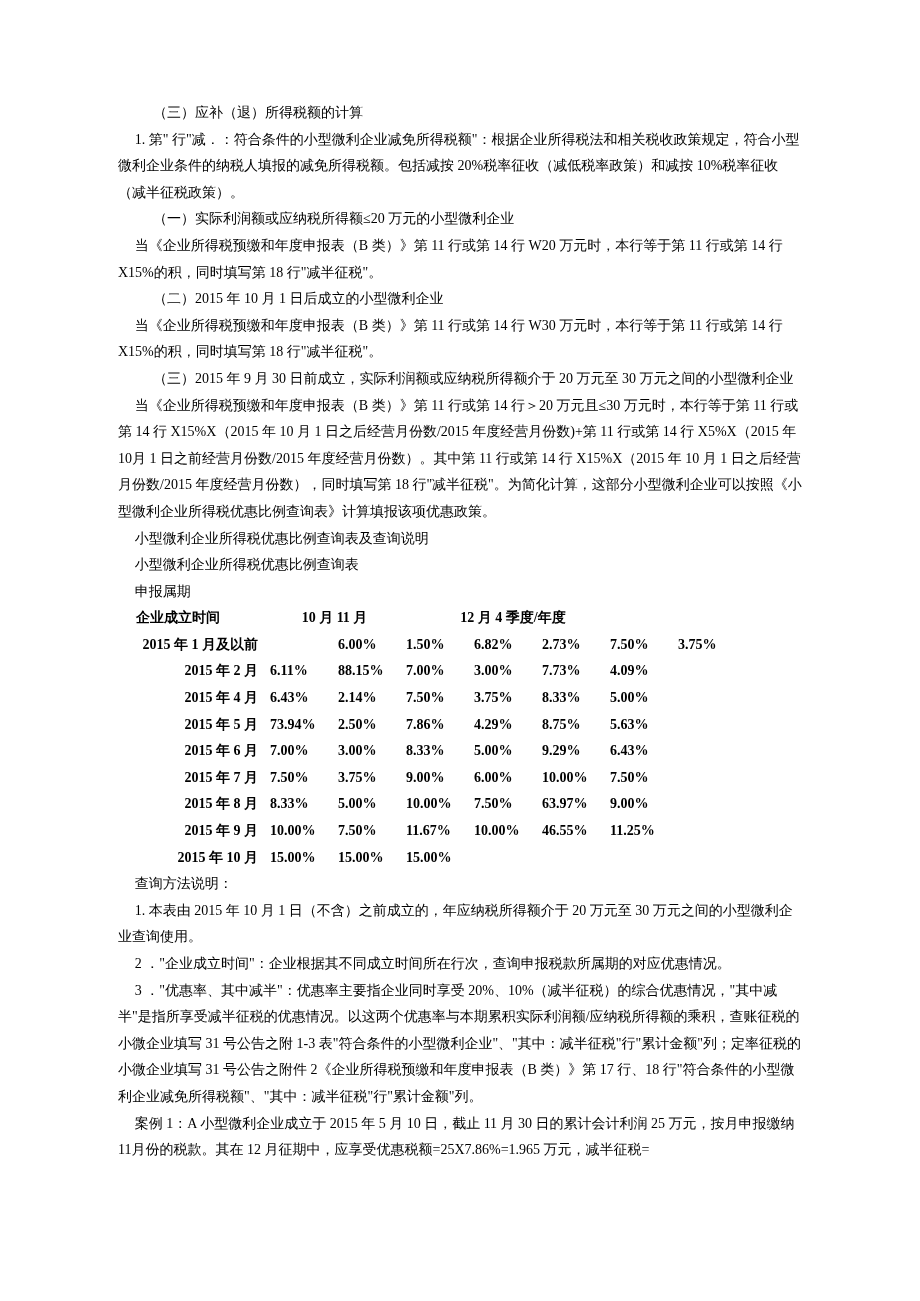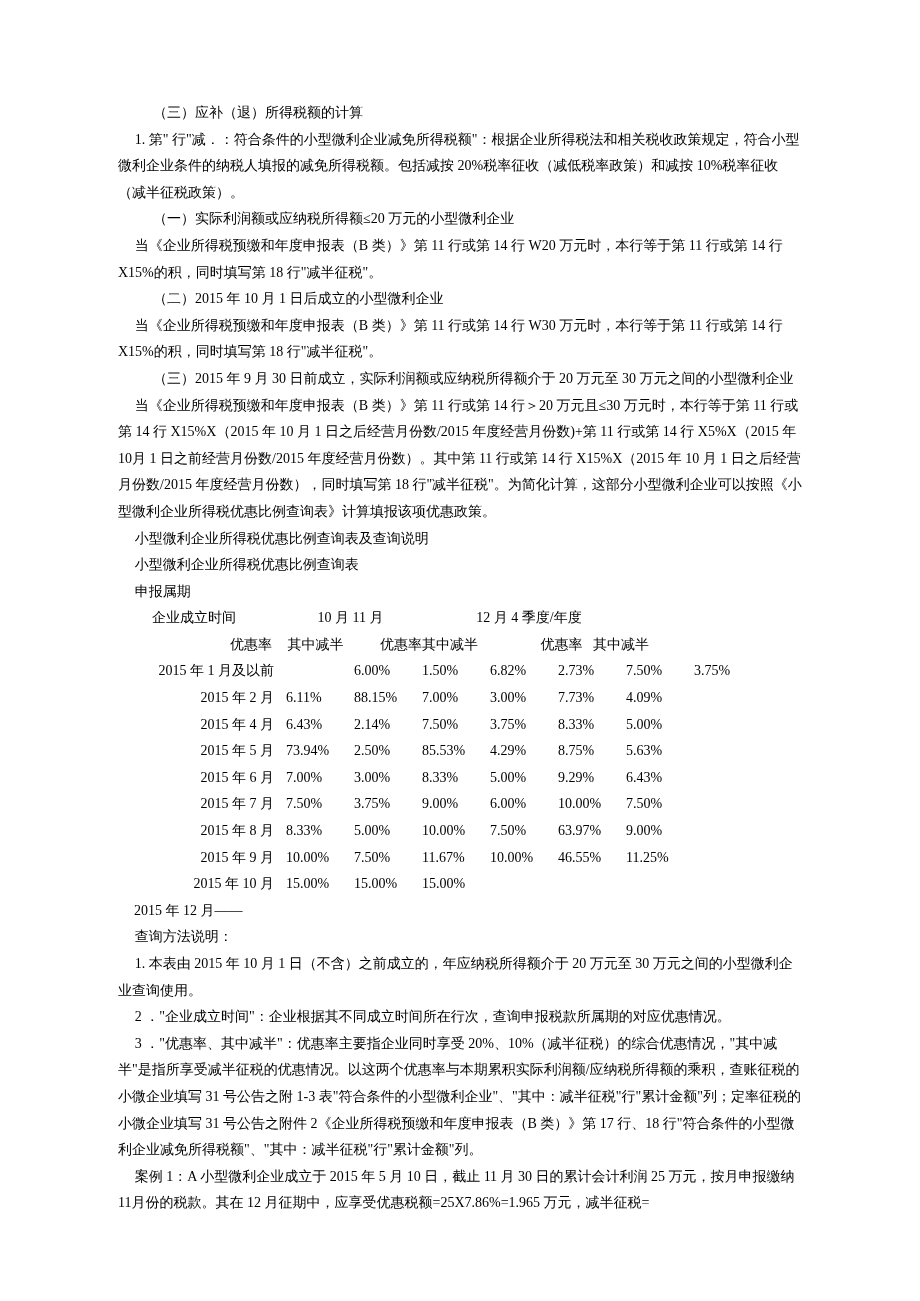--- a/index.html
+++ b/index.html
@@ -9,21 +9,21 @@
       color: #000;
       background: #fff;
       margin: 0;
       padding: 100px 118px 60px 118px;
       width: 920px;
       box-sizing: border-box;
     }
     .blk { margin: 0; }
     .indent2 { text-indent: 2.5em; }
     .indent1 { text-indent: 1.2em; }
-    .table-block { margin-left: 16px; }
+    .table-block { margin-left: 0; font-weight: bold; }
     .row { display: flex; }
     .row span { display: inline-block; }
     .c-label { width: 140px; text-align: right; padding-right: 6px; }
     .c { width: 62px; text-align: left; padding-left: 6px; }
     .hdr-row span { display:inline-block; }
   </style>
 </head>
 <body>
 
 <p class="blk indent2">（三）应补（退）所得税额的计算</p>
@@ -36,27 +36,20 @@
 <p class="blk indent1">当《企业所得税预缴和年度申报表（B 类）》第 11 行或第 14 行＞20 万元且≤30 万元时，本行等于第 11 行或第 14 行 X15%X（2015 年 10 月 1 日之后经营月份数/2015 年度经营月份数)+第 11 行或第 14 行 X5%X（2015 年 10月 1 日之前经营月份数/2015 年度经营月份数）。其中第 11 行或第 14 行 X15%X（2015 年 10 月 1 日之后经营月份数/2015 年度经营月份数），同时填写第 18 行"减半征税"。为简化计算，这部分小型微利企业可以按照《小型微利企业所得税优惠比例查询表》计算填报该项优惠政策。</p>
 <p class="blk indent1">小型微利企业所得税优惠比例查询表及查询说明</p>
 <p class="blk indent1">小型微利企业所得税优惠比例查询表</p>
 <p class="blk indent1">申报属期</p>
 
 <div class="table-block">
   <div class="hdr-row">
     <span style="width:120px; padding-left:18px;">企业成立时间</span>
     <span style="width:150px; text-align:center;">10 月 11 月</span>
     <span style="width:200px; text-align:center;">12 月 4 季度/年度</span>
-  </div>
-  <div class="hdr-row">
-    <span style="width:138px; text-align:right;">优惠率</span>
-    <span style="width:80px; text-align:center;">其中减半</span>
-    <span style="width:140px; text-align:center;">优惠率其中减半</span>
-    <span style="width:80px; text-align:right;">优惠率</span>
-    <span style="width:70px; text-align:center;">其中减半</span>
   </div>
 
   <div id="rows-host">
       <div class="row">
         <span class="c-label">2015 年 1 月及以前</span>
         <span class="c"></span>
         <span class="c">6.00%</span>
         <span class="c">1.50%</span>
         <span class="c">6.82%</span>
         <span class="c">2.73%</span>
@@ -80,21 +73,21 @@
         <span class="c">7.50%</span>
         <span class="c">3.75%</span>
         <span class="c">8.33%</span>
         <span class="c">5.00%</span>
         <span class="c"></span>
       </div>
       <div class="row">
         <span class="c-label">2015 年 5 月</span>
         <span class="c">73.94%</span>
         <span class="c">2.50%</span>
-        <span class="c">85.53%</span>
+        <span class="c">7.86%</span>
         <span class="c">4.29%</span>
         <span class="c">8.75%</span>
         <span class="c">5.63%</span>
         <span class="c"></span>
       </div>
       <div class="row">
         <span class="c-label">2015 年 6 月</span>
         <span class="c">7.00%</span>
         <span class="c">3.00%</span>
         <span class="c">8.33%</span>
@@ -138,20 +131,19 @@
         <span class="c">15.00%</span>
         <span class="c">15.00%</span>
         <span class="c">15.00%</span>
         <span class="c"></span>
         <span class="c"></span>
         <span class="c"></span>
         <span class="c"></span>
       </div>
     </div>
 
-  <p class="blk">2015 年 12 月——</p>
 </div>
 
 <p class="blk indent1">查询方法说明：</p>
 <p class="blk indent1">1. 本表由 2015 年 10 月 1 日（不含）之前成立的，年应纳税所得额介于 20 万元至 30 万元之间的小型微利企业查询使用。</p>
 <p class="blk indent1">2 ．"企业成立时间"：企业根据其不同成立时间所在行次，查询申报税款所属期的对应优惠情况。</p>
 <p class="blk indent1">3 ．"优惠率、其中减半"：优惠率主要指企业同时享受 20%、10%（减半征税）的综合优惠情况，"其中减半"是指所享受减半征税的优惠情况。以这两个优惠率与本期累积实际利润额/应纳税所得额的乘积，查账征税的小微企业填写 31 号公告之附 1-3 表"符合条件的小型微利企业"、"其中：减半征税"行"累计金额"列；定率征税的小微企业填写 31 号公告之附件 2《企业所得税预缴和年度申报表（B 类）》第 17 行、18 行"符合条件的小型微利企业减免所得税额"、"其中：减半征税"行"累计金额"列。</p>
 <p class="blk indent1">案例 1：A 小型微利企业成立于 2015 年 5 月 10 日，截止 11 月 30 日的累计会计利润 25 万元，按月申报缴纳 11月份的税款。其在 12 月征期中，应享受优惠税额=25X7.86%=1.965 万元，减半征税=</p>
 
 </body></html>

